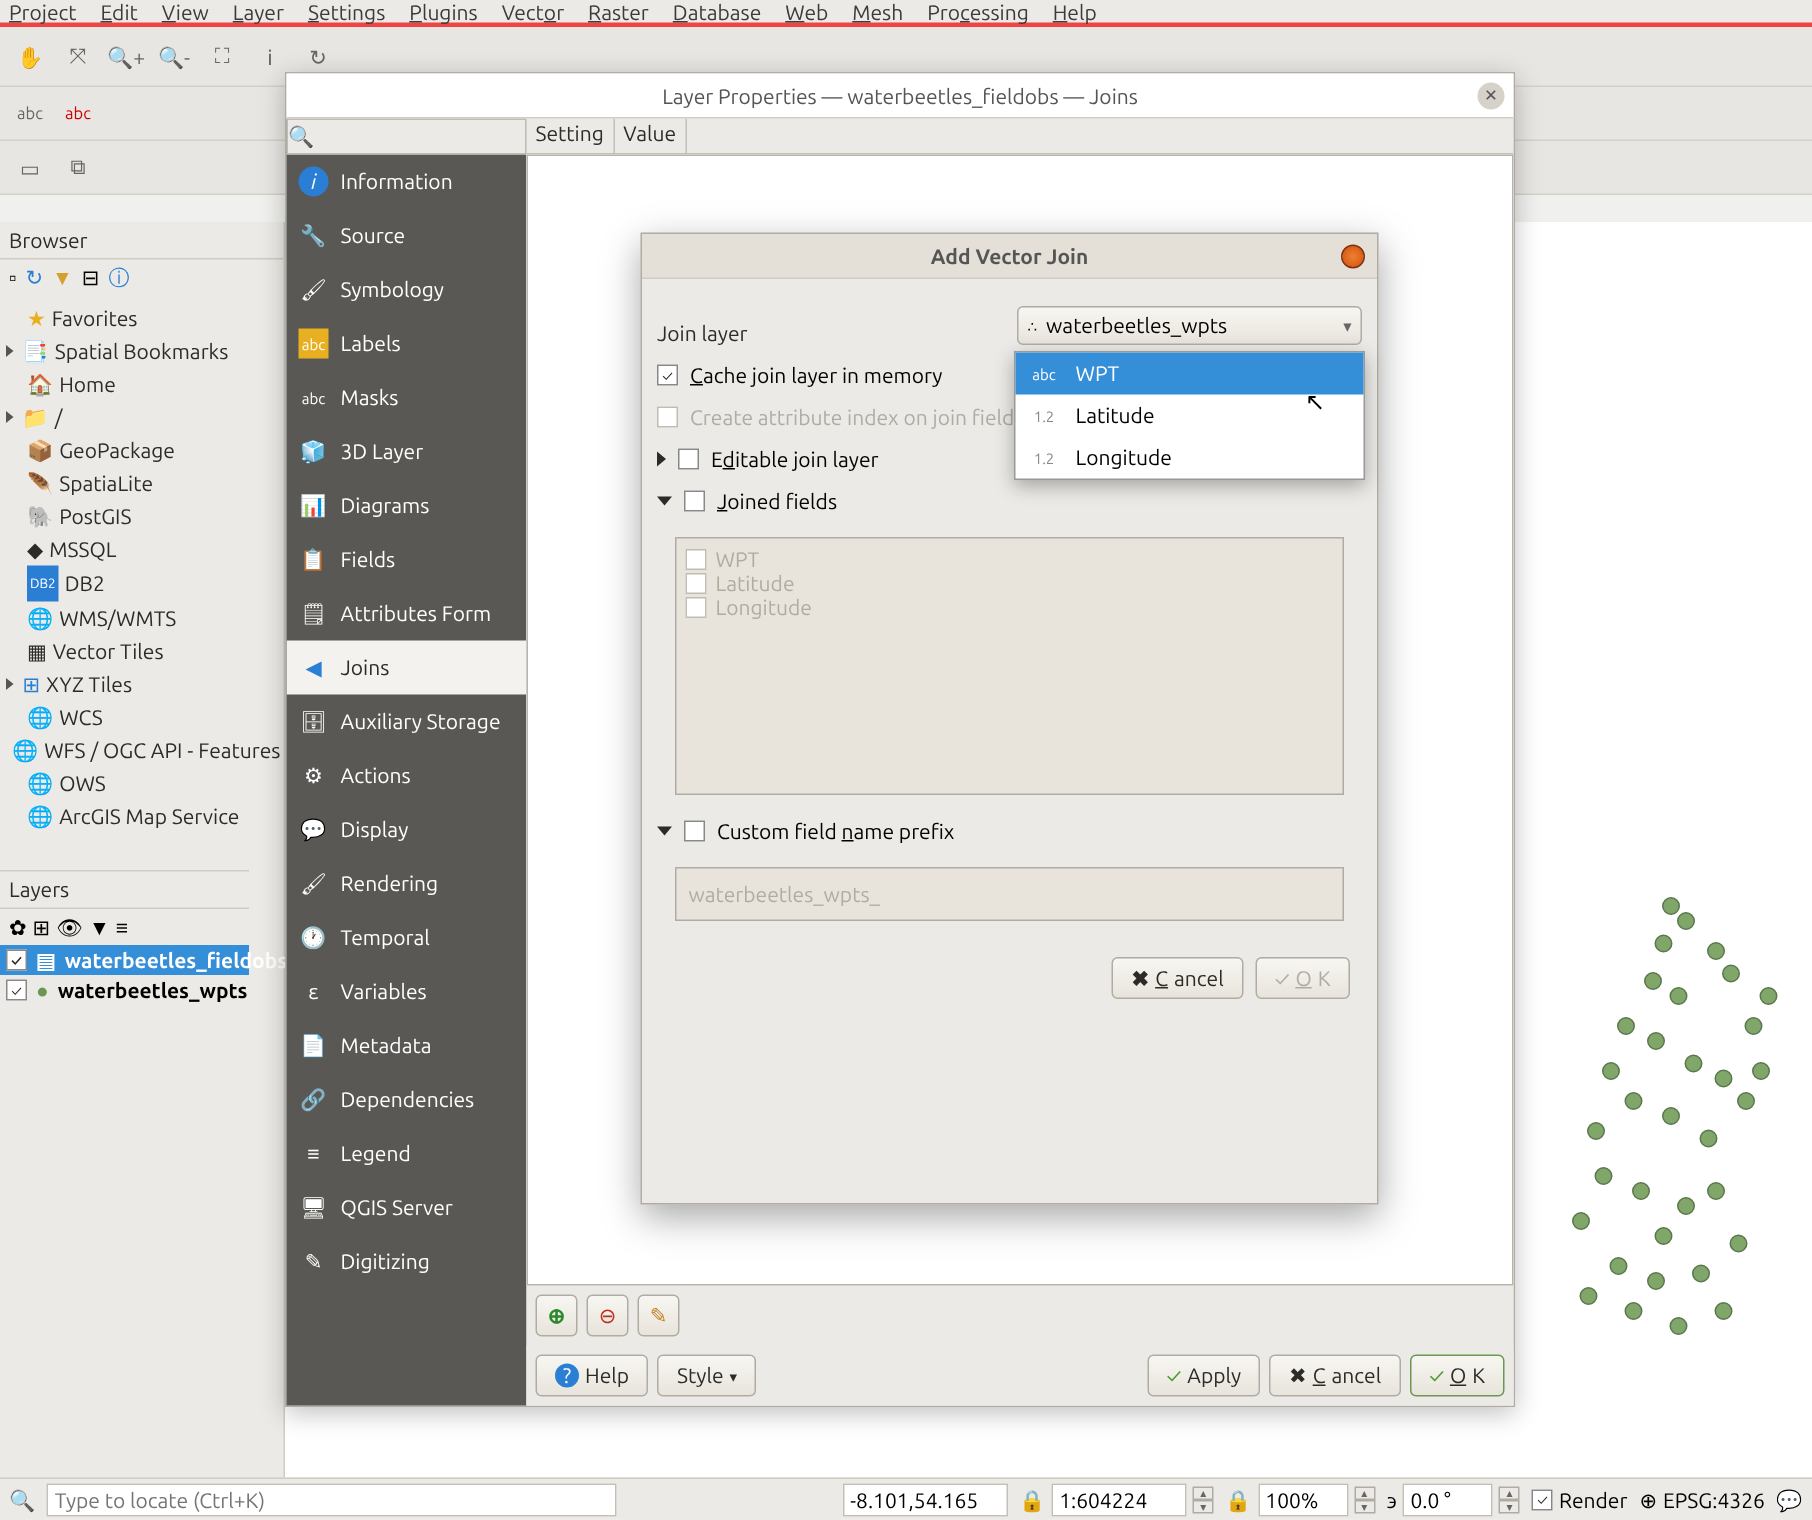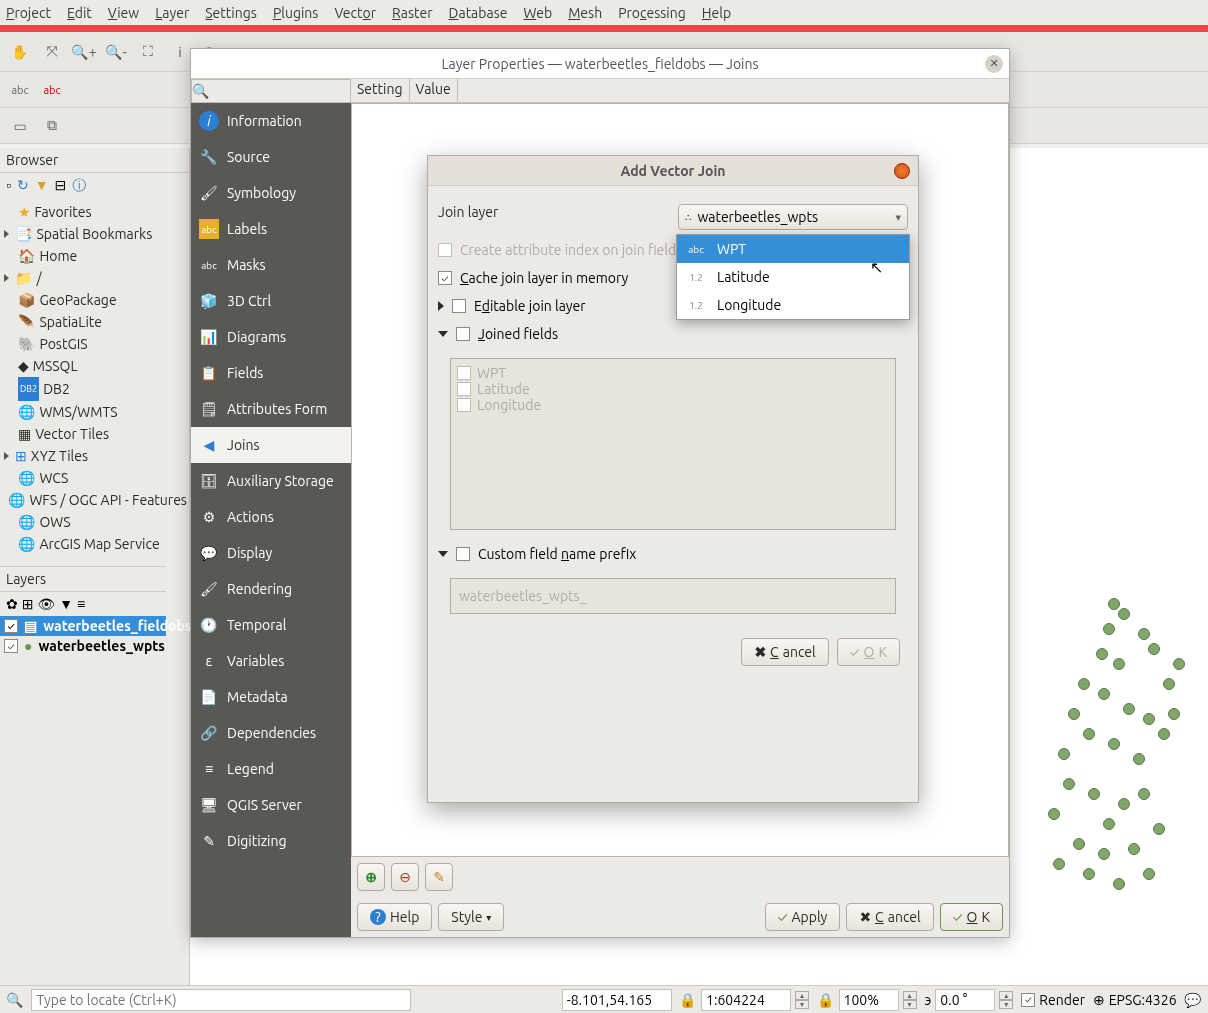--- a/index.html
+++ b/index.html
@@ -1,29 +1,29 @@
 <!DOCTYPE html>
 <html><head>
 <meta charset="utf-8">
 <style>
 *{box-sizing:border-box;margin:0;padding:0;font-family:"Ubuntu",Arial,sans-serif;font-size:14px}
 body{width:1208px;height:1013px;background:#f0f0ee;overflow:hidden;position:relative}
-.menubar{height:32px;background:#eceae6;display:flex;align-items:center;padding:0 6px;gap:16px;border-bottom:7px solid #ef4444}
+.menubar{height:18px;background:#eceae6;display:flex;align-items:center;padding:0 6px;gap:16px;border-bottom:3px solid #ef4444}
 .menubar span{color:#3c3b37}
 .menubar u{text-decoration:underline}
 .toolbar{height:40px;background:#e8e6e2;border-bottom:1px solid #d4d0c8;display:flex;align-items:center;padding:0 6px;gap:4px}
 .tb-icon{width:28px;height:28px;display:flex;align-items:center;justify-content:center;color:#666}
 .side-panel{position:absolute;left:0;top:148px;width:190px;bottom:28px;background:#eceae6;border-right:1px solid #d0ccc4}
 .panel-title{padding:4px 6px;font-weight:400;color:#2c2b27;border-bottom:1px solid #d0ccc4}
 .browser-toolbar{display:flex;gap:6px;padding:4px 6px}
 .browser-tree{padding:2px 4px;font-size:14px;color:#2c2b27;line-height:22px}
 .browser-tree .item{display:flex;align-items:center;gap:4px;white-space:nowrap}
 .browser-tree .exp{width:10px;text-align:center;color:#666;font-size:11px}
 .tri{display:inline-block;width:0;height:0;border-left:5px solid #555;border-top:4px solid transparent;border-bottom:4px solid transparent;margin-right:2px}
-.layers-panel{position:absolute;left:0;top:566px;width:166px;bottom:28px;background:#eceae6;border-top:1px solid #d0ccc4}
+.layers-panel{position:absolute;left:0;top:580px;width:166px;bottom:28px;background:#eceae6;border-top:1px solid #d0ccc4}
 .layers-toolbar{display:flex;gap:4px;padding:4px 6px}
 .layer-row{display:flex;align-items:center;gap:6px;padding:2px 4px}
 .layer-row.sel{background:#348ed8;color:#fff;font-weight:700}
 .canvas{position:absolute;left:190px;right:0;top:148px;bottom:28px;background:#fff}
 .statusbar{position:absolute;left:0;right:0;bottom:0;height:28px;background:#eceae6;border-top:1px solid #d0ccc4;display:flex;align-items:center;padding:0 6px;gap:8px}
 .statusbar input{height:22px;border:1px solid #c4c0b8;background:#fff;padding:0 4px}
 .locate{flex:0 0 380px;color:#888}
 .stat-seg{display:flex;align-items:center;gap:4px}
 .spin{display:flex;flex-direction:column;height:22px;width:14px;justify-content:center}
 .spin div{height:9px;border:1px solid #b0aca4;font-size:8px;text-align:center;line-height:7px;color:#666}
@@ -43,21 +43,21 @@
 .props-content{flex:1;background:#fff;margin:0;border:1px solid #b8b4ac}
 .props-btnrow{display:flex;padding:6px;gap:6px;align-items:center;background:#eceae6}
 .btn{height:28px;padding:0 12px;border:1px solid #b0aca4;border-radius:4px;background:linear-gradient(#f8f6f2,#e8e4dc);display:flex;align-items:center;gap:4px;color:#2c2b27}
 .btn.small{width:28px;padding:0;justify-content:center}
 .btn u{text-decoration:underline}
 
 .dlg-join{position:absolute;left:427px;top:155px;width:492px;height:648px;background:#eceae6;border:1px solid #b0aca4;box-shadow:0 8px 24px rgba(0,0,0,0.35);z-index:10}
 .dlg-join .dlg-title{background:#e4e0d8}
 .orange-close{position:absolute;right:8px;width:16px;height:16px;border-radius:8px;background:radial-gradient(#f08030,#d05010);border:1px solid #803010}
 .join-body{padding:18px 10px;display:flex;flex-direction:column;gap:12px}
-.form-row{display:flex;align-items:flex-start}
+.form-row{display:flex;align-items:flex-end}
 .form-row label{flex:0 0 240px;color:#2c2b27}
 .combo{flex:1;height:26px;border:1px solid #b0aca4;border-radius:4px;background:linear-gradient(#f8f6f2,#e8e4dc);display:flex;align-items:center;padding:0 6px;gap:6px;position:relative}
 .combo::after{content:"▾";position:absolute;right:6px;color:#666;font-size:11px}
 .chk{width:14px;height:14px;border:1px solid #888;background:#fff;display:inline-flex;align-items:center;justify-content:center;font-size:10px;color:#2c2b27;flex-shrink:0}
 .chk.checked::after{content:"✓"}
 .check-row{display:flex;align-items:center;gap:8px}
 .check-row.disabled{color:#b0aca4}
 .expand-row{display:flex;align-items:center;gap:8px}
 .tri-right{display:inline-block;width:0;height:0;border-left:6px solid #2c2b27;border-top:5px solid transparent;border-bottom:5px solid transparent}
 .tri-down{display:inline-block;width:0;height:0;border-top:6px solid #2c2b27;border-left:5px solid transparent;border-right:5px solid transparent}
@@ -290,21 +290,21 @@
       <div class="side-item">
           <span class="side-ico" style="background:#e8b020;font-size:10px">abc</span>
           <span>Labels</span>
         </div>
       <div class="side-item">
           <span class="side-ico" style="font-size:10px">abc</span>
           <span>Masks</span>
         </div>
       <div class="side-item">
           <span class="side-ico">🧊</span>
-          <span>3D Ctrl</span>
+          <span>3D Layer</span>
         </div>
       <div class="side-item">
           <span class="side-ico">📊</span>
           <span>Diagrams</span>
         </div>
       <div class="side-item">
           <span class="side-ico">📋</span>
           <span>Fields</span>
         </div>
       <div class="side-item">
@@ -398,27 +398,27 @@
     <div class="orange-close"></div>
   </div>
   <div class="join-body">
     <div class="form-row">
       <label>Join layer</label>
       <div class="combo">
           <span style="font-size:10px">∴</span>
           <span>waterbeetles_wpts</span>
         </div>
     </div>
+    <div class="check-row">
+      <span class="chk checked"></span>
+      <span><u>C</u>ache join layer in memory</span>
+    </div>
     <div class="check-row disabled">
       <span class="chk" style="border-color:#c0bcb4"></span>
       <span>Create attribute index on join field</span>
-    </div>
-    <div class="check-row">
-      <span class="chk checked"></span>
-      <span><u>C</u>ache join layer in memory</span>
     </div>
     <div class="expand-row">
       <span class="tri-right"></span>
       <span class="chk"></span>
       <span>E<u>d</u>itable join layer</span>
     </div>
     <div class="expand-row">
       <span class="tri-down"></span>
       <span class="chk"></span>
       <span><u>J</u>oined fields</span>

